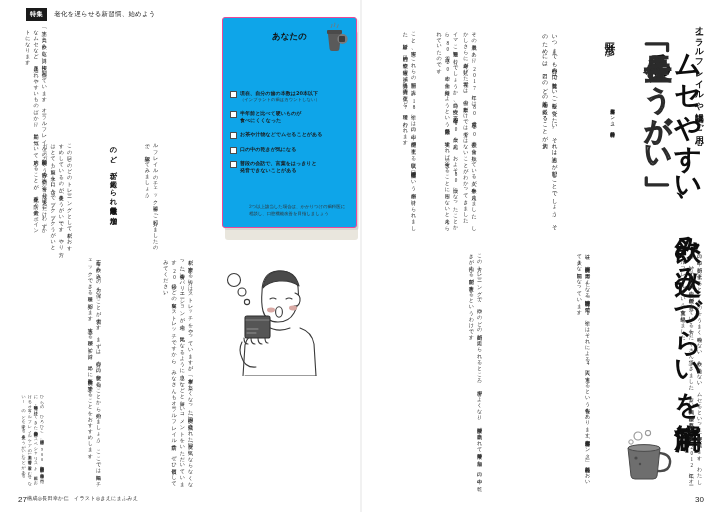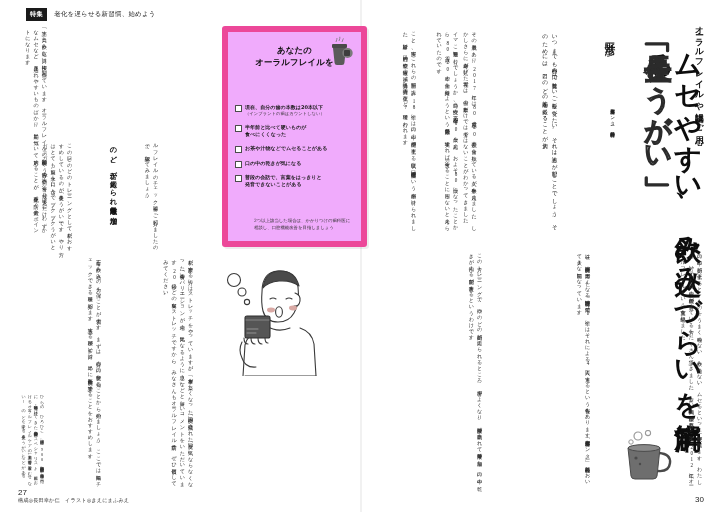--- a/index.html
+++ b/index.html
@@ -57,23 +57,23 @@
 
   .subhead-v{
     writing-mode:vertical-rl;text-orientation:upright;
     font-family:"DejaVu Sans","Liberation Sans",sans-serif;
     font-weight:bold;font-size:7.2px;line-height:1.35;color:#111;
     letter-spacing:.04em;
   }
 
   
   .panel{
-    position:absolute;left:222px;top:26px;width:133px;height:209px;
-    background:#f0abfc;
-    border:6px solid #ec4899;
+    position:absolute;left:222px;top:17px;width:133px;height:209px;
+    background:#0ea5e9;
+    border:1px solid #ec4899;
     border-radius:3px;
     box-shadow:2px 2px 0 rgba(0,0,0,.07);
   }
   .panel-shadowlayer{
     position:absolute;left:225px;top:31px;width:133px;height:209px;
     background:#e9e6dd;border-radius:3px;z-index:0;
   }
   .panel-title{
     position:absolute;left:0;right:0;top:12px;
     text-align:center;
@@ -163,21 +163,21 @@
   .mug{
     position:absolute;right:40px;bottom:30px;width:58px;height:52px;
   }
 
   
   .folio{
     position:absolute;bottom:8px;
     font-family:"Liberation Sans","DejaVu Sans",sans-serif;
     font-size:8px;color:#222;
   }
-  .folio-l{left:18px;display:flex;align-items:flex-start;gap:0;flex-direction:column;}
+  .folio-l{left:18px;display:flex;align-items:flex-start;gap:0;}
   .folio-credit{font-size:5.2px;color:#333;letter-spacing:.02em;}
   .folio-r{right:18px;}
 
   
   .col-pack{display:flex;flex-direction:row-reverse;gap:0;height:100%;}
 </style>
 </head>
 <body>
 
 <div class="spread">
@@ -226,21 +226,20 @@
         <path d="M15 6 q1-2.6 1.4-3.6" stroke="#777" stroke-width=".8" fill="none"></path>
         <rect x="5" y="8" width="15" height="4" rx="1" fill="#4a4a4a"></rect>
         <path d="M6 12 L19 12 L17.4 27 Q17.2 29 15 29 L10 29 Q7.8 29 7.6 27 Z" fill="#5a5a5a"></path>
         <ellipse cx="20.5" cy="17" rx="5.2" ry="5" fill="#7a7a7a"></ellipse>
         <rect x="17" y="14" width="6" height="6" rx="1" fill="#3d3d3d"></rect>
       </svg>
     </div>
 
     <div class="panel-title">
       <div>あなたの</div>
-      <div class="l2">オーラルフレイルを</div>
     </div>
 
     <div class="check-list">
       <div class="check-item">
         <span class="cbox"></span>
         <span class="ctext">
           <span>現在、自分の歯の本数は20本以下</span>
           <span class="small">（インプラントの歯はカウントしない）</span>
         </span>
       </div>

